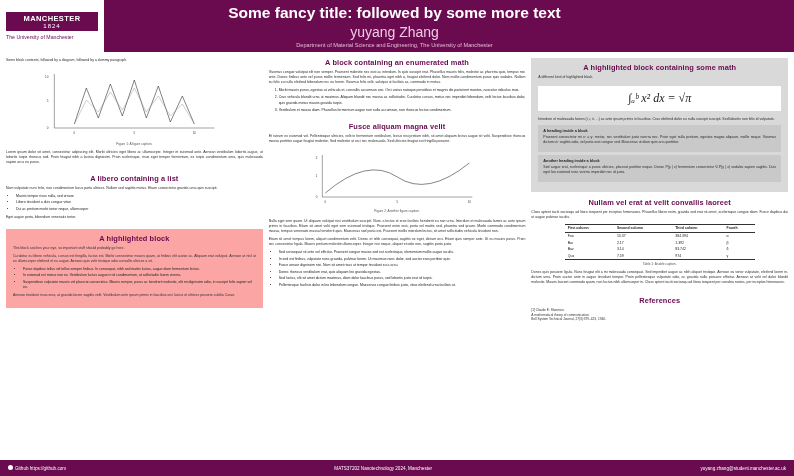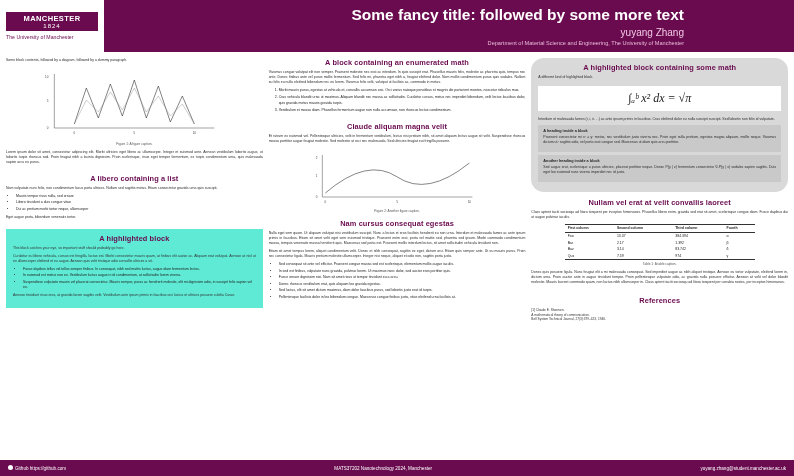--- a/index.html
+++ b/index.html
@@ -21,25 +21,25 @@
     width:104px;height:52px;background:#ffffff;
     display:flex;flex-direction:column;justify-content:center;
     box-sizing:border-box;padding:4px 6px;flex:0 0 auto;
   }
   .logo-mark{
     background:#6a0b4f;color:#fff;font-size:7.5px;font-weight:bold;
     letter-spacing:.4px;text-align:center;padding:3px 2px 1px 2px;line-height:1.05;
   }
   .logo-mark .yr{font-size:6px;font-weight:normal;letter-spacing:1px;display:block;}
   .logo-sub{font-size:5.2px;color:#6a0b4f;margin-top:3px;text-align:left;}
-  .header-text{flex:1;text-align:right;padding:0 110px 0 1px;}
+  .header-text{flex:1;text-align:center;padding:0 110px 0 1px;}
   .poster-title{
     color:#ffffff;font-size:15.5px;font-weight:bold;margin:0 0 3px 0;line-height:1.1;
   }
-  .poster-author{color:#f2c8e4;font-size:10px;margin:0 0 2px 0;}
+  .poster-author{color:#f2c8e4;font-size:14px;margin:0 0 2px 0;}
   .poster-affil{color:#e9bcd9;font-size:5.6px;margin:0;}
 
   
   .body-area{
     position:relative;display:flex;gap:6px;
     padding:6px 6px 0 6px;box-sizing:border-box;
     height:408px;
   }
   .col{flex:1 1 0;min-width:0;display:flex;flex-direction:column;gap:6px;}
 
@@ -60,28 +60,28 @@
   }
   .fig2{height:60px;}
 
   ul.tight{margin:2px 0 3px 10px;padding:0;}
   ul.tight li{font-size:3.5px;line-height:1.45;margin:0 0 1.5px 0;}
   ol.tight{margin:2px 0 3px 10px;padding:0;}
   ol.tight li{font-size:3.5px;line-height:1.45;margin:0 0 2.5px 0;text-align:justify;}
 
   
   .hl-yellow{
-    background:#5eead4;border:0;padding:5px 7px 7px 7px;box-sizing:border-box;
+    background:#fca5a5;border:0;padding:5px 7px 7px 7px;box-sizing:border-box;
   }
   .hl-yellow .block-title{text-align:center;}
   .hl-yellow .ptext{color:#333;}
 
   
   .hl-grey{
-    background:#d9d9d9;padding:5px 7px 7px 7px;box-sizing:border-box;border-radius:13px;
+    background:#d9d9d9;padding:5px 7px 7px 7px;box-sizing:border-box;
   }
   .hl-grey .block-title{color:#6a0b4f;}
   .grey-inner{
     background:#c9c9c9;padding:4px 5px;box-sizing:border-box;margin:3px 0;
   }
   .grey-inner-title{font-size:3.8px;font-weight:bold;margin:0 0 2px 0;}
   .eqn{
     text-align:center;font-family:"Liberation Serif",serif;font-style:italic;
     font-size:12px;margin:6px 0 6px 0;background:#ffffff;padding:5px 0;
   }
@@ -191,21 +191,21 @@
         <div class="block-title">A block containing an enumerated math</div>
         <p class="ptext">Vivamus congue volutpat elit non semper. Praesent molestie nec erat ac interdum. In quis suscipit erat. Phasellus mauris felis, molestie ac pharetra quis, tempus nec ante. Donec finibus ante vel purus mollis fermentum. Sed felis mi, pharetra eget nibh a, feugiat eleifend dolor. Nam mollis condimentum purus quis sodales. Nullam eu felis eu nulla eleifend bibendum nec eu lorem. Vivamus felis velit, volutpat ut facilisis ac, commodo in metus.</p>
         <ol class="tight">
           <li>Morbi mauris purus, egestas at vehicula et, convallis accumsan orci. Orci varius natoque penatibus et magnis dis parturient montes, nascetur ridiculus mus.</li>
           <li>Cras vehicula blandit urna ut maximus. Aliquam blandit nec massa ac sollicitudin. Curabitur cursus, metus nec imperdiet bibendum, velit lectus faucibus dolor, quis gravida metus mauris gravida turpis.</li>
           <li>Vestibulum et massa diam. Phasellus fermentum augue non nulla accumsan, non rhoncus lectus condimentum.</li>
         </ol>
       </div>
 
       <div class="block">
-        <div class="block-title">Claude aliquam magna velit</div>
+        <div class="block-title">Fusce aliquam magna velit</div>
         <p class="ptext">Et rutrum ex euismod vel. Pellentesque ultricies, velit in fermentum vestibulum, lectus nisi pretium nibh, sit amet aliquam lectus augue sit velit. Suspendisse rhoncus massa porttitor augue feugiat molestie. Sed molestie ut orci nec malesuada. Sed ultricies feugiat eui fringilla posuere.</p>
         <div class="fig fig2">
           <svg width="100%" height="60" viewBox="0 0 240 60" preserveAspectRatio="xMidYMid meet">
             <g stroke="#444" stroke-width="0.5" fill="none">
               <path d="M45 50 L195 50"></path>
               <path d="M45 50 L45 8"></path>
             </g>
             <g stroke="#333" stroke-width="0.6" fill="none">
               <path d="M48 46 Q90 10 120 30 T192 16"></path>
             </g>
@@ -216,21 +216,20 @@
               <text x="48" y="56" text-anchor="middle">0</text>
               <text x="120" y="56" text-anchor="middle">5</text>
               <text x="192" y="56" text-anchor="middle">10</text>
             </g>
           </svg>
         </div>
         <div class="caption">Figure 2: Another figure caption.</div>
       </div>
 
       <div class="block">
-        <div class="block-title">Nam cursus consequat egestas</div>
         <p class="ptext">Nulla eget sem quam. Ut aliquam volutpat nisi vestibulum suscipit. Nunc a lectus et eros facilisis hendrerit eu non urna. Interdum et malesuada fames ac ante ipsum primis in faucibus. Etiam sit amet velit eget sem euismod tristique. Praesent enim erat, porta vel mattis sed, pharetra sed ipsum. Morbi commodo condimentum massa, tempus venenatis massa hendrerit quis. Maecenas sed porta est. Praesent mollis interdum lectus, sit amet sollicitudin vehicula tincidunt non.</p>
         <p class="ptext">Etiam sit amet tempus lorem, aliquet condimentum velit. Donec et nibh consequat, sagittis ex eget, dictum orci. Etiam quis semper ante. Ut eu mauris purus. Proin nec consectetur ligula. Mauris pretium molestie ullamcorper. Integer nisi neque, aliquet et odio non, sagittis porta justo.</p>
         <ul class="tight">
           <li>Sed consequat sit ante vel efficitur. Praesent congue massa sed est scelerisque, elementum mollis augue iaculis.</li>
           <li>In sed est finibus, vulputate nunc gravida, pulvinar lorem. Ut maximus nunc dolor, sed auctor eros porttitor quis.</li>
           <li>Fusce ornare dignissim nisi. Nam sit amet risus ut tempor tincidunt eu a arcu.</li>
           <li>Donec rhoncus vestibulum erat, quis aliquam leo gravida egestas.</li>
           <li>Sed luctus, elit sit amet dictum maximus, diam dolor faucibus purus, sed lobortis justo erat id turpis.</li>
           <li>Pellentesque facilisis dolor in leo bibendum congue. Maecenas congue finibus justo, vitae eleifend urna facilisis at.</li>
         </ul>

